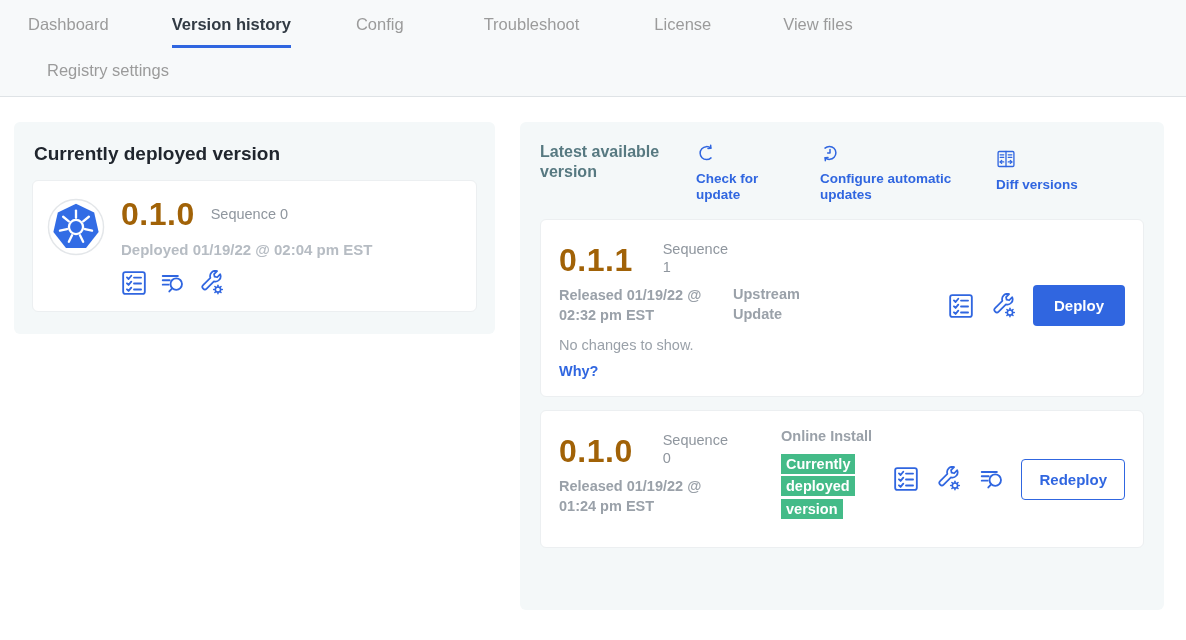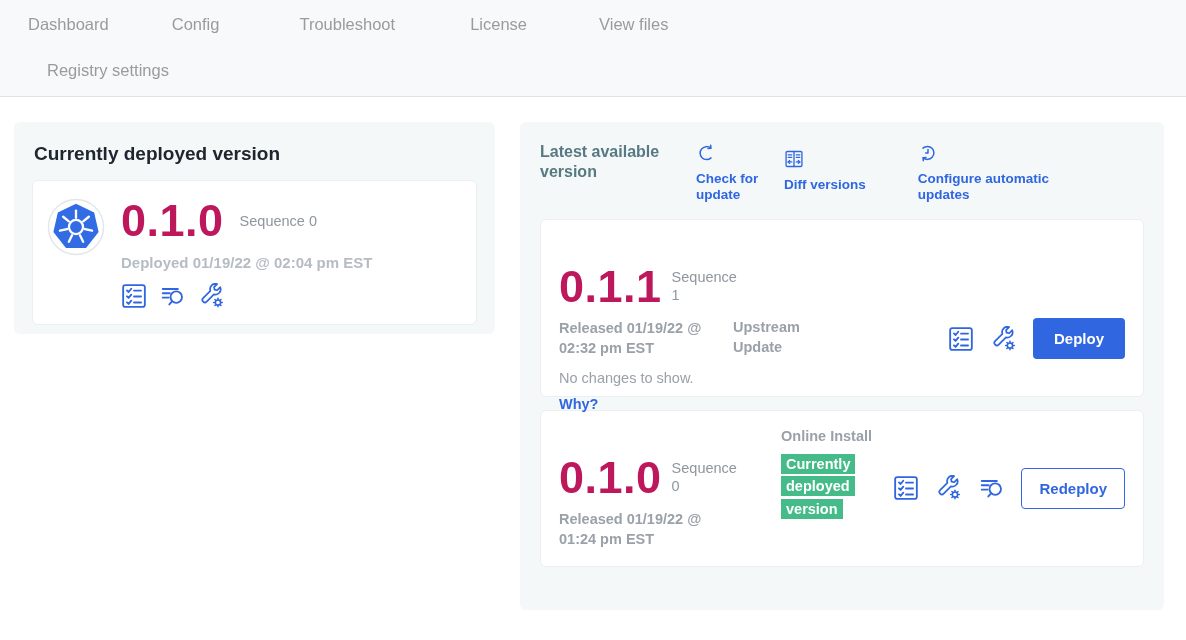--- a/index.html
+++ b/index.html
@@ -33,21 +33,21 @@
     position:absolute;left:14px;top:122px;width:481px;height:212px;
     background:var(--panel-bg);border-radius:6px;padding:18px;
   }
   .lp-title{font-size:19px;font-weight:bold;color:var(--heading-dark);margin:3px 0 15px 2px;}
   .cd-card{
     background:#fff;border-radius:6px;border:1px solid var(--card-border);
     padding:17px 20px 15px 14px;display:flex;gap:16px;
   }
   .k8s-logo{width:58px;height:58px;flex:none;}
   .version-line{display:flex;align-items:center;gap:16px;}
-  .version-num{font-size:45px;font-weight:bold;color:#be185d;letter-spacing:.5px;line-height:1;}
+  .version-num{font-size:32px;font-weight:bold;color:#a16207;letter-spacing:.5px;line-height:1;}
   .seq{font-size:14.5px;color:var(--seq-gray);}
   .deployed{margin-top:11px;font-size:15px;font-weight:bold;color:var(--faded-text);}
   .icon-row{margin-top:12px;display:flex;gap:13px;align-items:center;color:var(--accent-blue);}
   svg.icon{width:26px;height:26px;cursor:pointer;}
   svg.sm-icon{width:20px;height:20px;flex:none;margin-top:1px;}
   .right-panel{
     position:absolute;left:520px;top:122px;width:644px;height:488px;
     background:var(--panel-bg);border-radius:6px;padding:20px;
   }
   .rp-header{display:flex;align-items:flex-start;}
@@ -57,21 +57,21 @@
     font-weight:bold;font-size:13.5px;line-height:1.2;cursor:pointer;flex-direction:column;
   }
   .a1{margin-left:14px}.a2{margin-left:52px}.a3{margin-left:16px;margin-top:6px}
   .a1 .action-label{width:72px}.a2 .action-label{width:160px}
   
   .vcard{
     background:#fff;border-radius:6px;border:1px solid var(--card-border);
     padding:16px 18px;
   }
   .card1{margin-top:16px;height:178px;}
-  .c-version-row{display:flex;gap:10px;align-items:flex-start;margin-top:28px;}
+  .c-version-row{display:flex;gap:30px;align-items:flex-end;}
   .c-seq{width:74px;font-size:14.5px;color:var(--seq-gray);line-height:1.2;padding-top:5px;}
   .c-main-row{display:flex;margin-top:9px;align-items:center;}
   .released{width:168px;font-size:14.5px;font-weight:bold;color:var(--muted-text);line-height:1.35;}
   .source{width:95px;margin-left:6px;font-size:14.5px;font-weight:bold;color:var(--muted-text);line-height:1.35;align-self:flex-start;}
   .c-icons{display:flex;gap:17px;align-items:center;margin-left:auto;color:var(--accent-blue);}
   .deploy-btn{
     margin-left:16px;background:var(--accent-blue);color:#fff;border:none;border-radius:4px;
     font-family:inherit;font-weight:bold;font-size:15px;padding:12px 21px;cursor:pointer;
   }
   .redeploy-btn{
@@ -147,20 +147,21 @@
         <line x1="14.7" y1="10" x2="19" y2="10"></line>
       <line x1="14.7" y1="15.5" x2="19" y2="15.5"></line>
         <polyline points="17.2,13.8 19,15.5 17.2,17.2"></polyline>
     </g>
   </defs>
 </svg>
 
 <nav class="nav">
   <div class="nav-row1">
     <div class="tab t1">Dashboard</div>
+    <div class="tab t2 active">Version history</div>
     <div class="tab t3">Config</div>
     <div class="tab t4">Troubleshoot</div>
     <div class="tab t5">License</div>
     <div class="tab">View files</div>
   </div>
   <div class="nav-row2">
     <div class="tab">Registry settings</div>
   </div>
 </nav>
 
@@ -204,31 +205,31 @@
 
 <section class="right-panel">
   <div class="rp-header">
     <div class="rp-title">Latest available version</div>
     <div class="action a1">
       <svg class="sm-icon" viewBox="0 0 24 24">
           <use href="#i-refresh"></use>
         </svg>
       <span class="action-label">Check for update</span>
     </div>
+    <div class="action a2">
+      <svg class="sm-icon" viewBox="0 0 24 24">
+          <use href="#i-schedule"></use>
+        </svg>
+      <span class="action-label">Configure automatic updates</span>
+    </div>
     <div class="action a3">
       <svg class="sm-icon" viewBox="0 0 24 24">
           <use href="#i-diff"></use>
         </svg>
       <span class="action-label">Diff versions</span>
-    </div>
-    <div class="action a2">
-      <svg class="sm-icon" viewBox="0 0 24 24">
-          <use href="#i-schedule"></use>
-        </svg>
-      <span class="action-label">Configure automatic updates</span>
     </div>
   </div>
 
   <div class="vcard card1">
     <div class="c-version-row">
       <span class="version-num">0.1.1</span>
       <span class="c-seq">Sequence 1</span>
     </div>
     <div class="c-main-row">
       <div class="released">Released 01/19/22 @ 02:32 pm EST</div>

